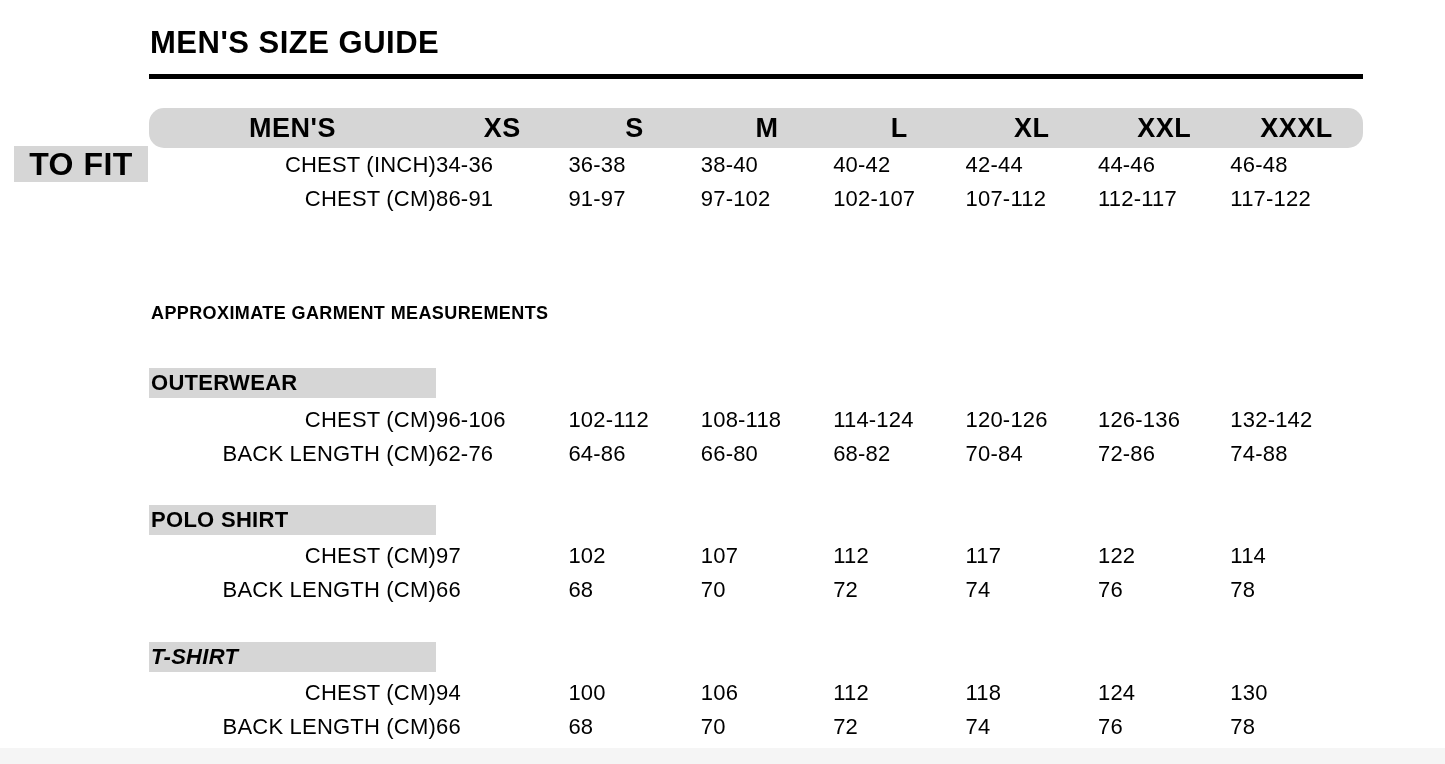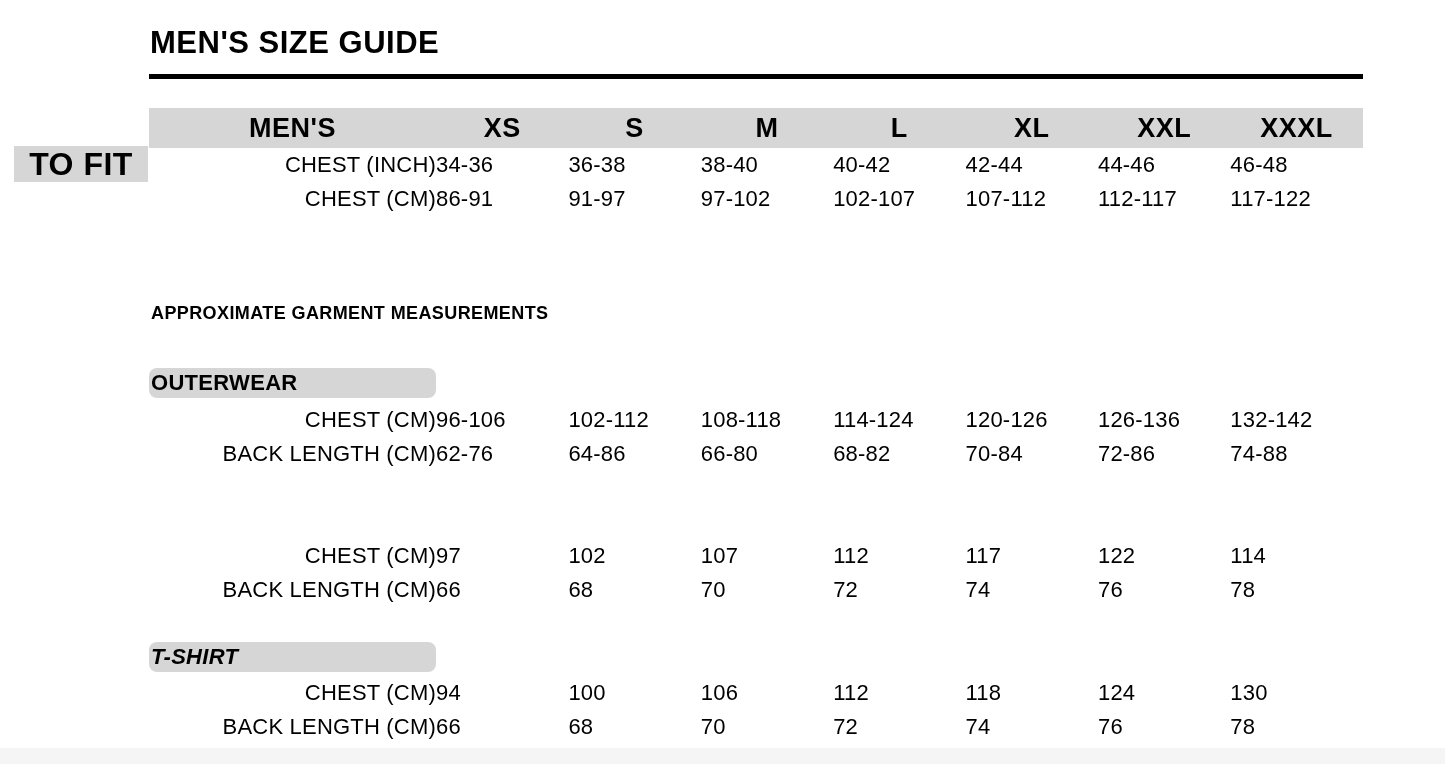--- a/index.html
+++ b/index.html
@@ -58,20 +58,21 @@
   }
 
   
   .grid {
     position: absolute;
     left: 149px;
     width: 1214px;
     display: grid;
     grid-template-columns: 287px repeat(7, 132.4px);
     align-items: center;
+    border-radius: 15px;
   }
 
   .hdr-row {
     top: 108px;
     height: 40px;
     background: #d6d6d6;
   }
   .hdr-cell {
     font-size: 27px;
     font-weight: bold;
@@ -117,21 +118,20 @@
     width: 287px;
     height: 30px;
     background: #d6d6d6;
     display: flex;
     align-items: center;
     font-size: 22px;
     font-weight: bold;
     letter-spacing: 0.3px;
     padding-left: 2px;
     box-sizing: border-box;
-    border-radius: 8px;
   }
 
   .bottom-strip {
     position: absolute;
     left: 0;
     top: 748px;
     width: 1445px;
     height: 16px;
     background: #f5f5f5;
   }
@@ -196,20 +196,21 @@
     <div class="row-label">BACK LENGTH (CM)</div>
     <div class="cell">62-76</div>
     <div class="cell">64-86</div>
     <div class="cell">66-80</div>
     <div class="cell">68-82</div>
     <div class="cell">70-84</div>
     <div class="cell">72-86</div>
     <div class="cell">74-88</div>
   </div>
 
+  <div class="cat-band" style="top:505px;">POLO SHIRT</div>
   <div class="grid data-row" style="top:539px;">
     <div class="row-label">CHEST (CM)</div>
     <div class="cell">97</div>
     <div class="cell">102</div>
     <div class="cell">107</div>
     <div class="cell">112</div>
     <div class="cell">117</div>
     <div class="cell">122</div>
     <div class="cell">114</div>
   </div>

